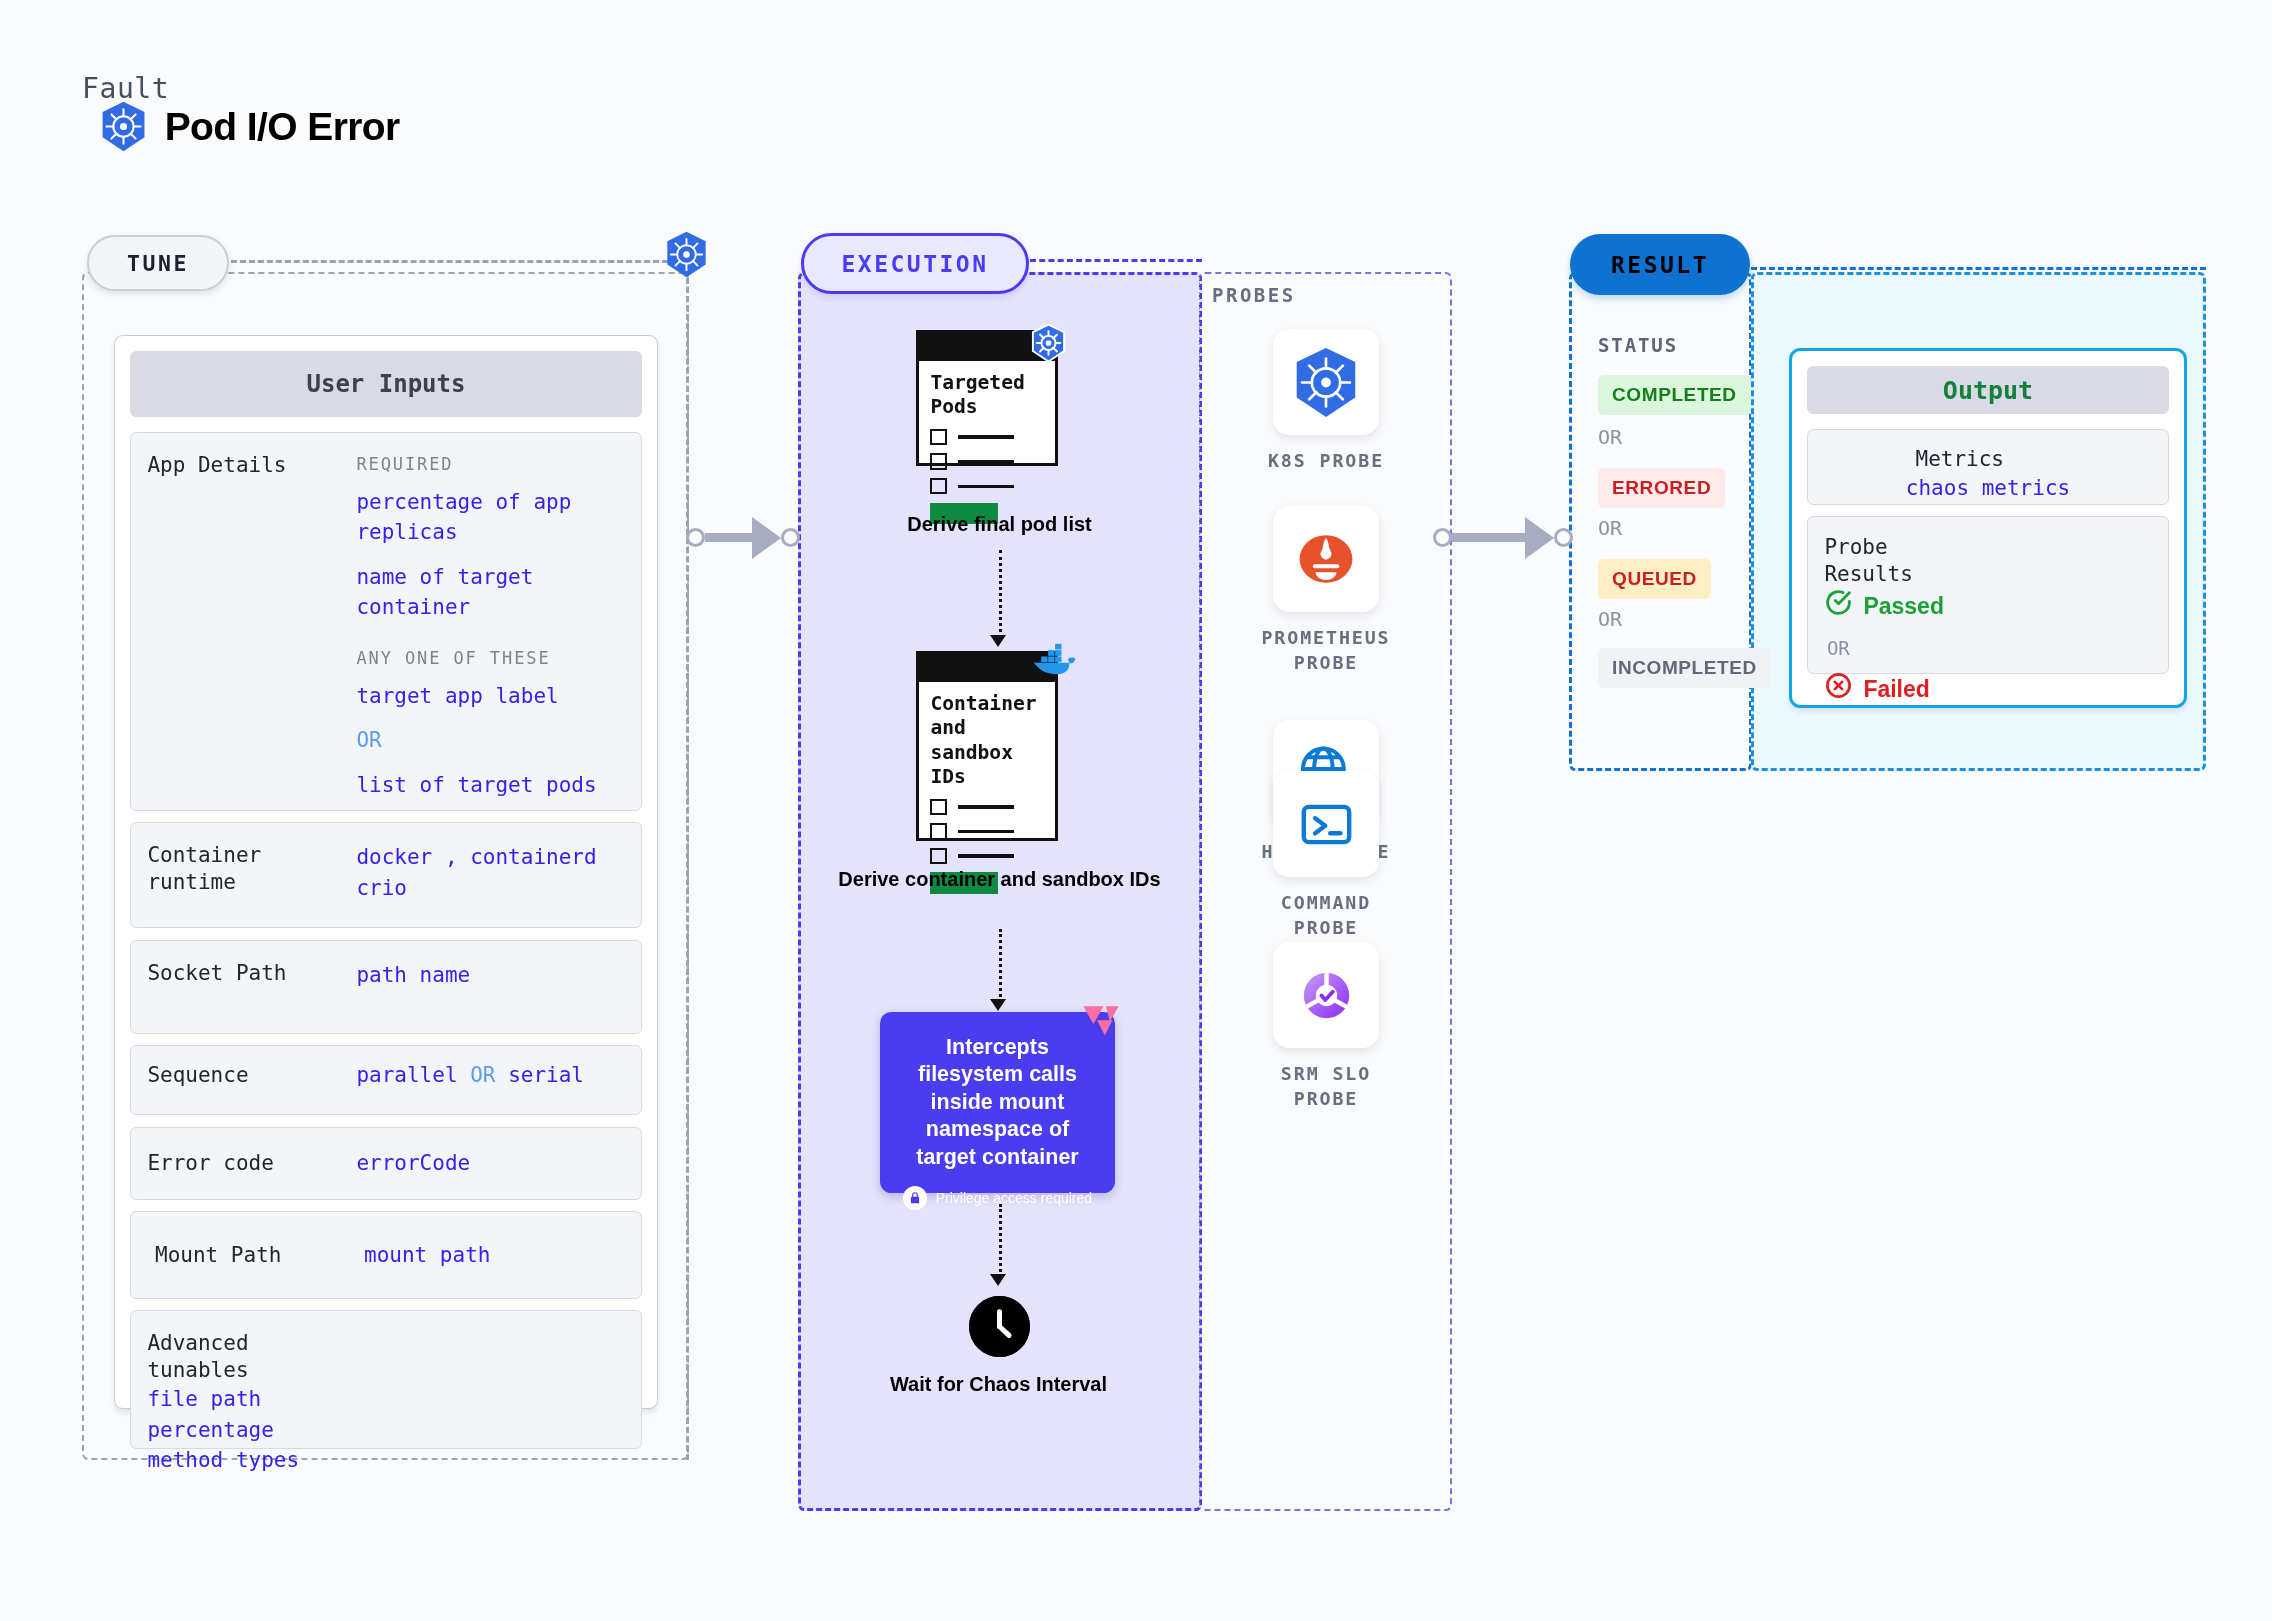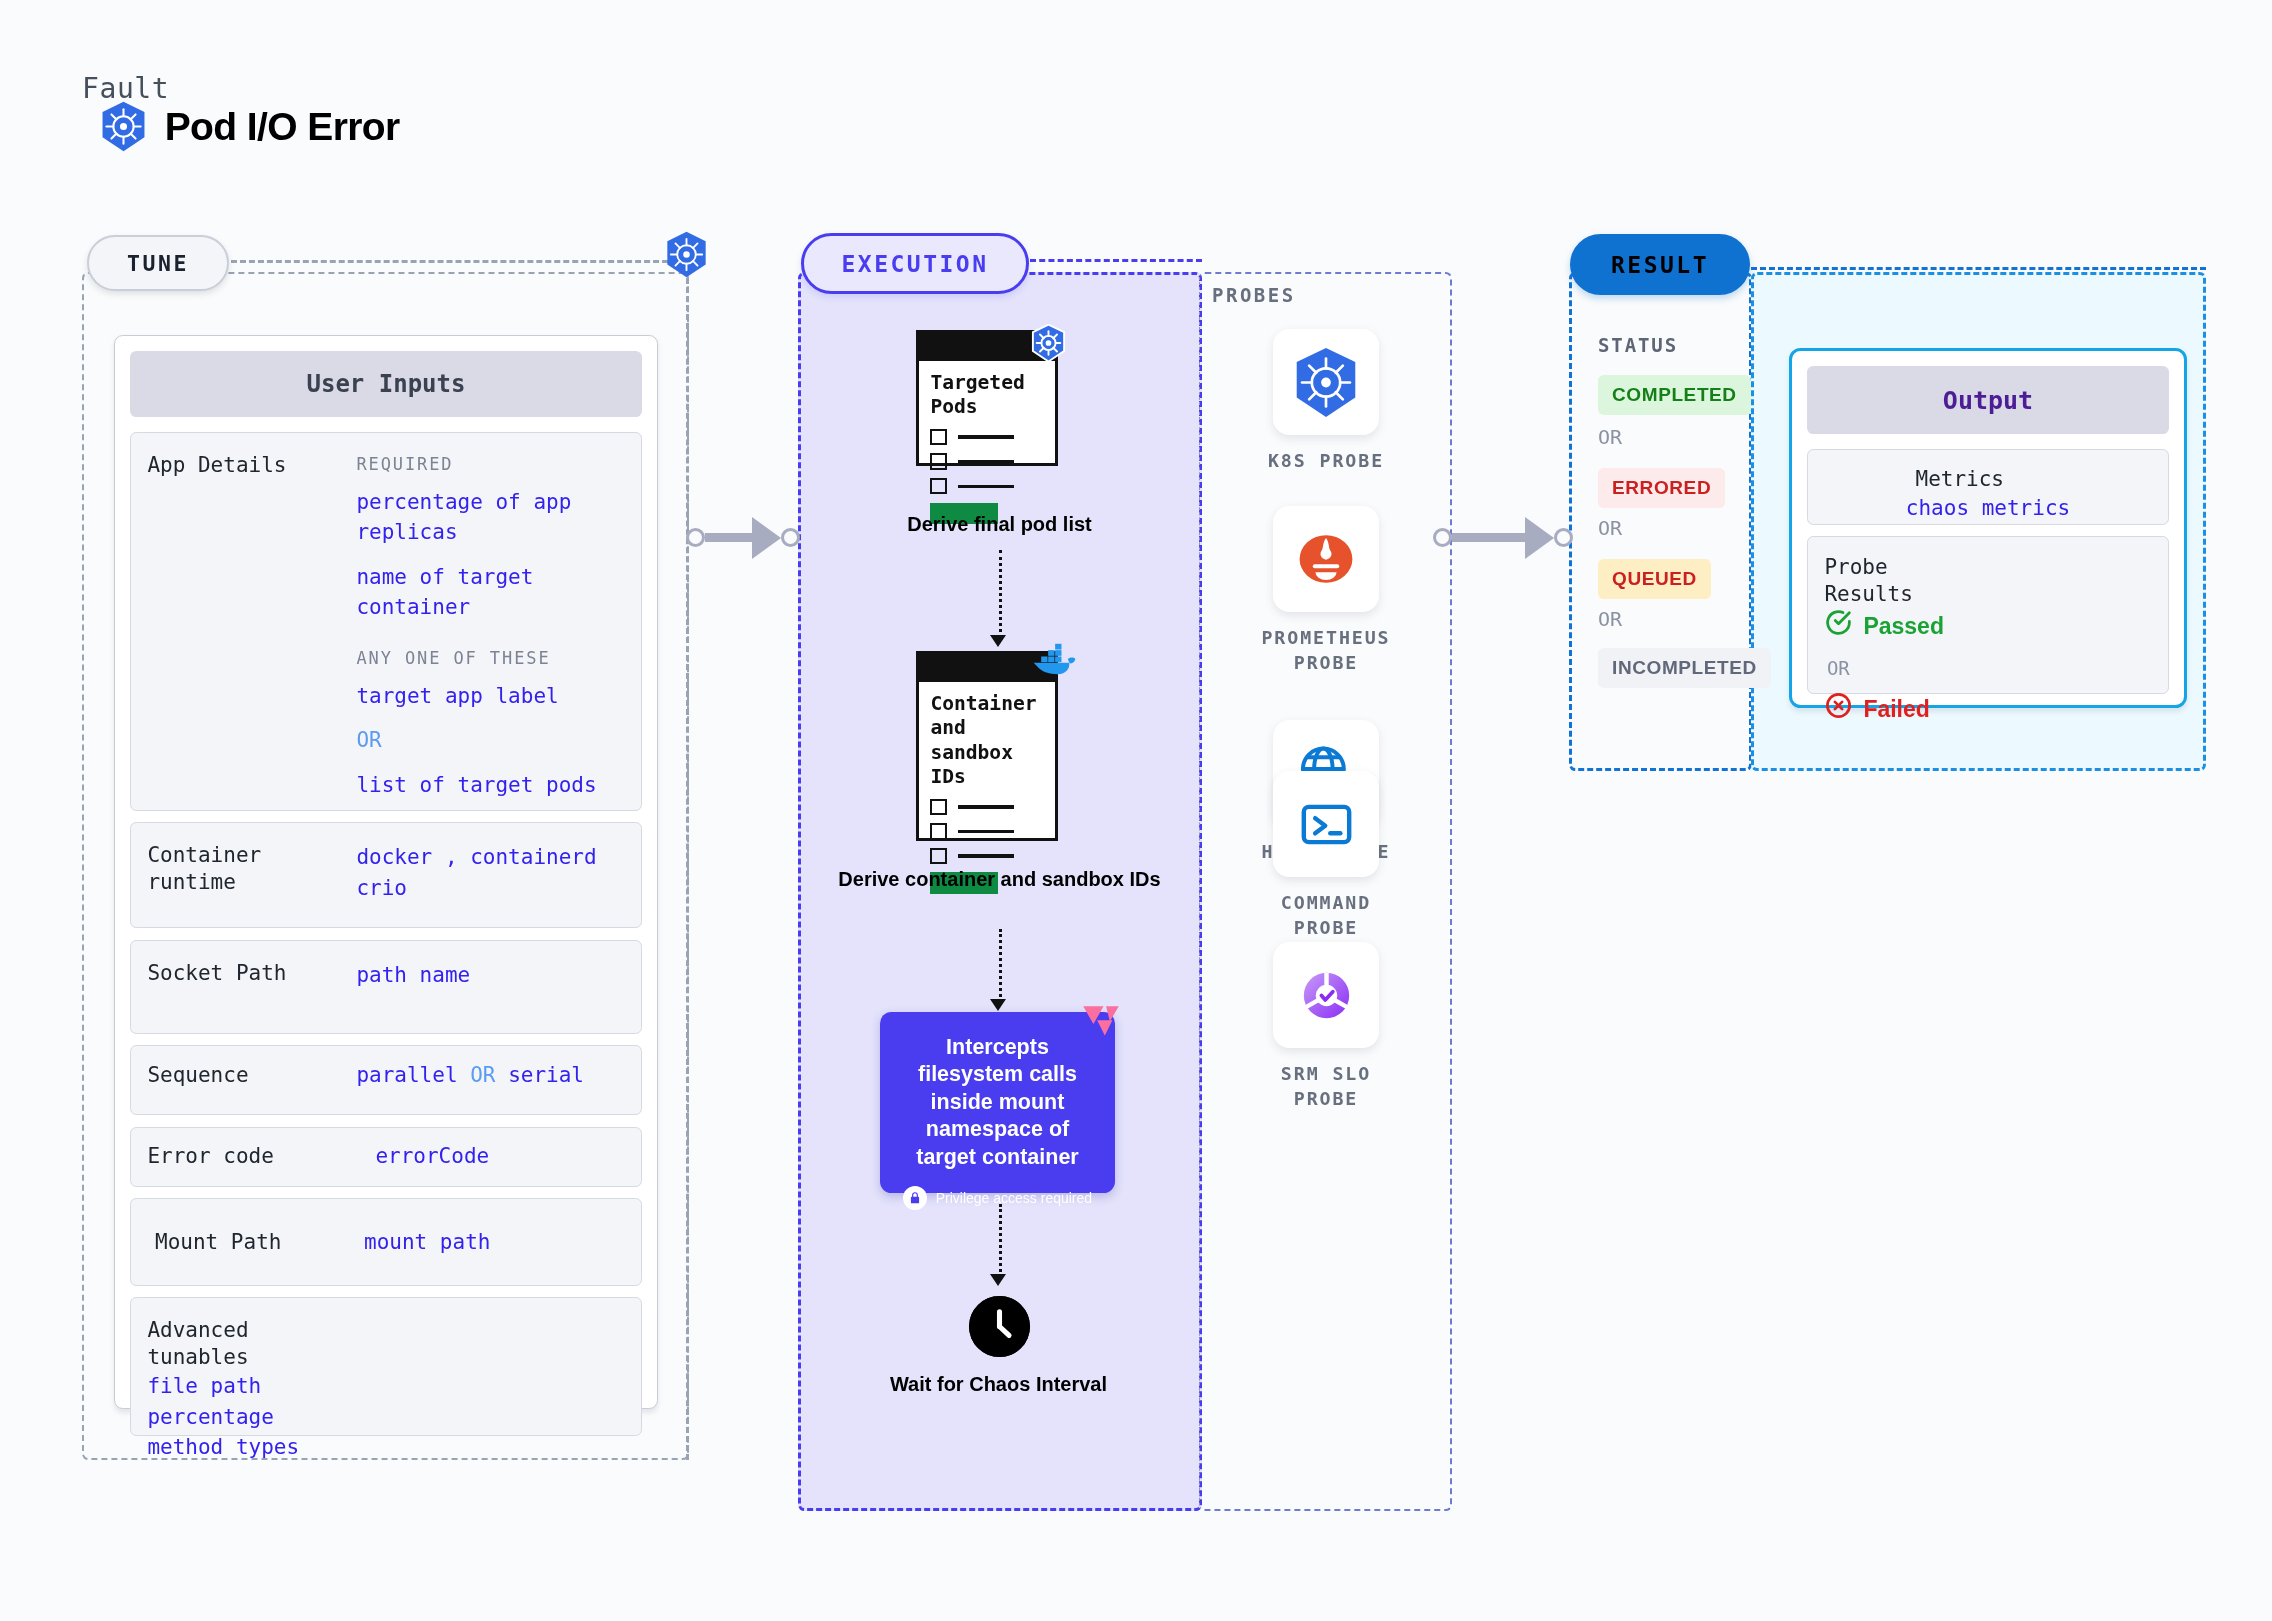--- a/index.html
+++ b/index.html
@@ -136,21 +136,21 @@
     font-size: 21px; color: #3322ee; line-height: 1.45;
   }
   .sub { color: #7c8494; font-size: 17px; letter-spacing: 1.9px; display: block; margin-bottom: 10px; }
   .gap { display: block; height: 14px; }
   .or { color: #5b9bf0; }
 
   
   #user-inputs { left: 114px; top: 335px; width: 544px; height: 1074px; }
   #output-panel { left: 1789px; top: 348px; width: 398px; height: 360px;
                   border: 3.2px solid #13a5e6; border-radius: 11.4px; }
-  #output-panel .panel-head { height: 68px; font-size: 25px; color: #4c1d95; }
+  #output-panel .panel-head { height: 48px; font-size: 25px; color: #15803d; }
   #output-panel .row { padding: 16.4px 16.4px; flex-direction: column; }
   #output-panel .row-label { width: 145px; }
 
   
   .note-card {
     position: absolute;
     background: #ffffff;
     border: 3.8px solid #111;
   }
   .note-top { height: 28px; background: #111; }
@@ -382,21 +382,21 @@
       <div class="row-val">path name</div>
     </div>
 
     <div class="row" style="height:70px; align-items:center; padding-top:10px;">
       <div class="row-label">Sequence</div>
       <div class="row-val">
         <span>parallel </span><span class="or">OR</span><span> serial</span>
       </div>
     </div>
 
-    <div class="row" style="height:60px; align-items:center;gap:19px;">
+    <div class="row" style="height:73px; align-items:center;">
       <div class="row-label">Error code</div>
       <div class="row-val">errorCode</div>
     </div>
 
     <div class="row" style="height:88px; align-items:center;padding-left:24px;">
       <div class="row-label">Mount Path</div>
       <div class="row-val">mount path</div>
     </div>
 
     <div class="row" style="height:139px;flex-direction:column;">

